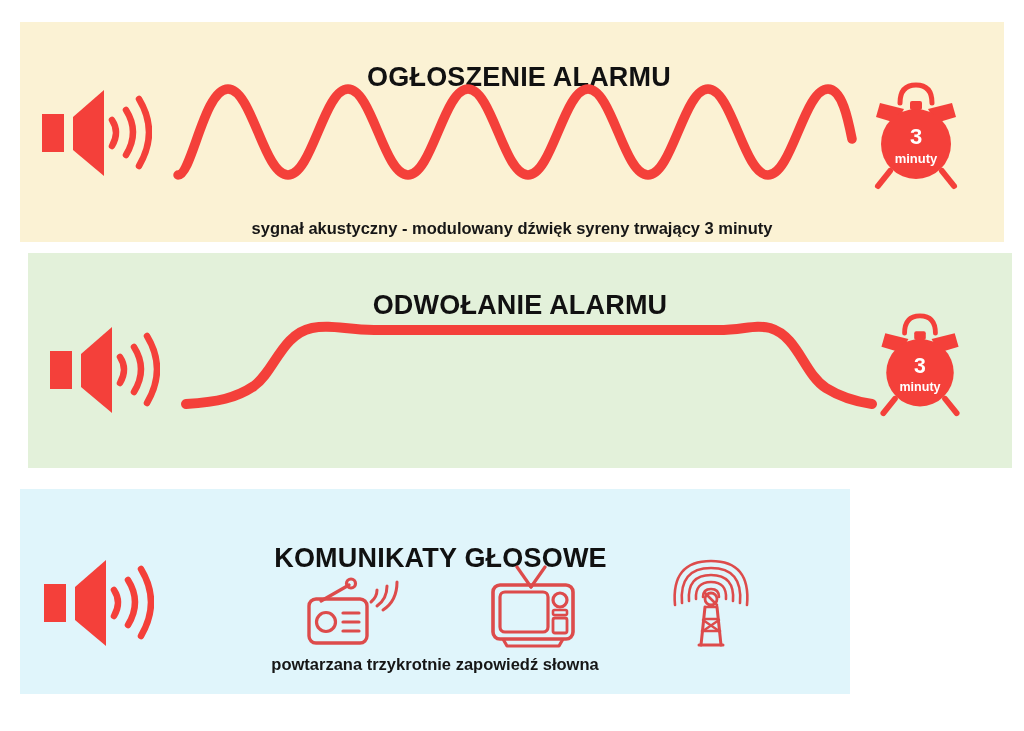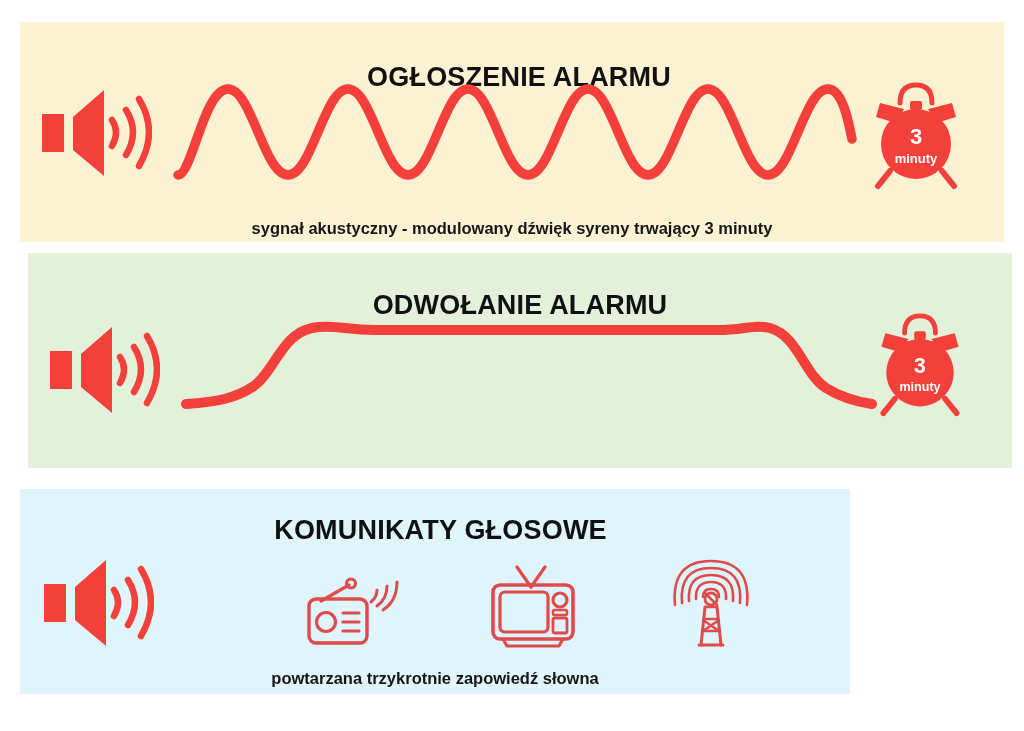--- a/index.html
+++ b/index.html
@@ -43,36 +43,36 @@
     text-align: center;
     font-weight: bold;
     font-size: 27px;
     letter-spacing: 0.2px;
     color: #111111;
     font-family: "Liberation Sans", "DejaVu Sans", sans-serif;
     white-space: nowrap;
   }
   #panel-alarm-announcement .panel-title { top: 18px; margin-left: 14px; }
   #panel-alarm-cancel .panel-title { top: 15px; }
-  #panel-voice-messages .panel-title { top: 4px; padding-left: 11px; }
+  #panel-voice-messages .panel-title { top: 32px; padding-left: 11px; }
 
   .panel-caption {
     position: absolute;
     left: 0;
     right: 0;
     text-align: center;
     font-weight: bold;
     font-size: 16.5px;
     color: #161616;
     white-space: nowrap;
     font-family: "Liberation Sans", "DejaVu Sans", sans-serif;
   }
   #panel-alarm-announcement .panel-caption { top: 180px; }
   #panel-alarm-cancel .panel-caption { top: 173px; }
-  #panel-voice-messages .panel-caption { top: 163px; }
+  #panel-voice-messages .panel-caption { top: 149px; }
 
   .speaker-icon {
     position: absolute;
   }
   #panel-alarm-announcement .speaker-icon { left: 20px; top: 62px; }
   #panel-alarm-cancel .speaker-icon { left: 20px; top: 68px; }
   #panel-voice-messages .speaker-icon { left: 22px; top: 65px; }
 
   .wave-svg { position: absolute; }
   #wave-modulated { left: 150px; top: 55px; }

